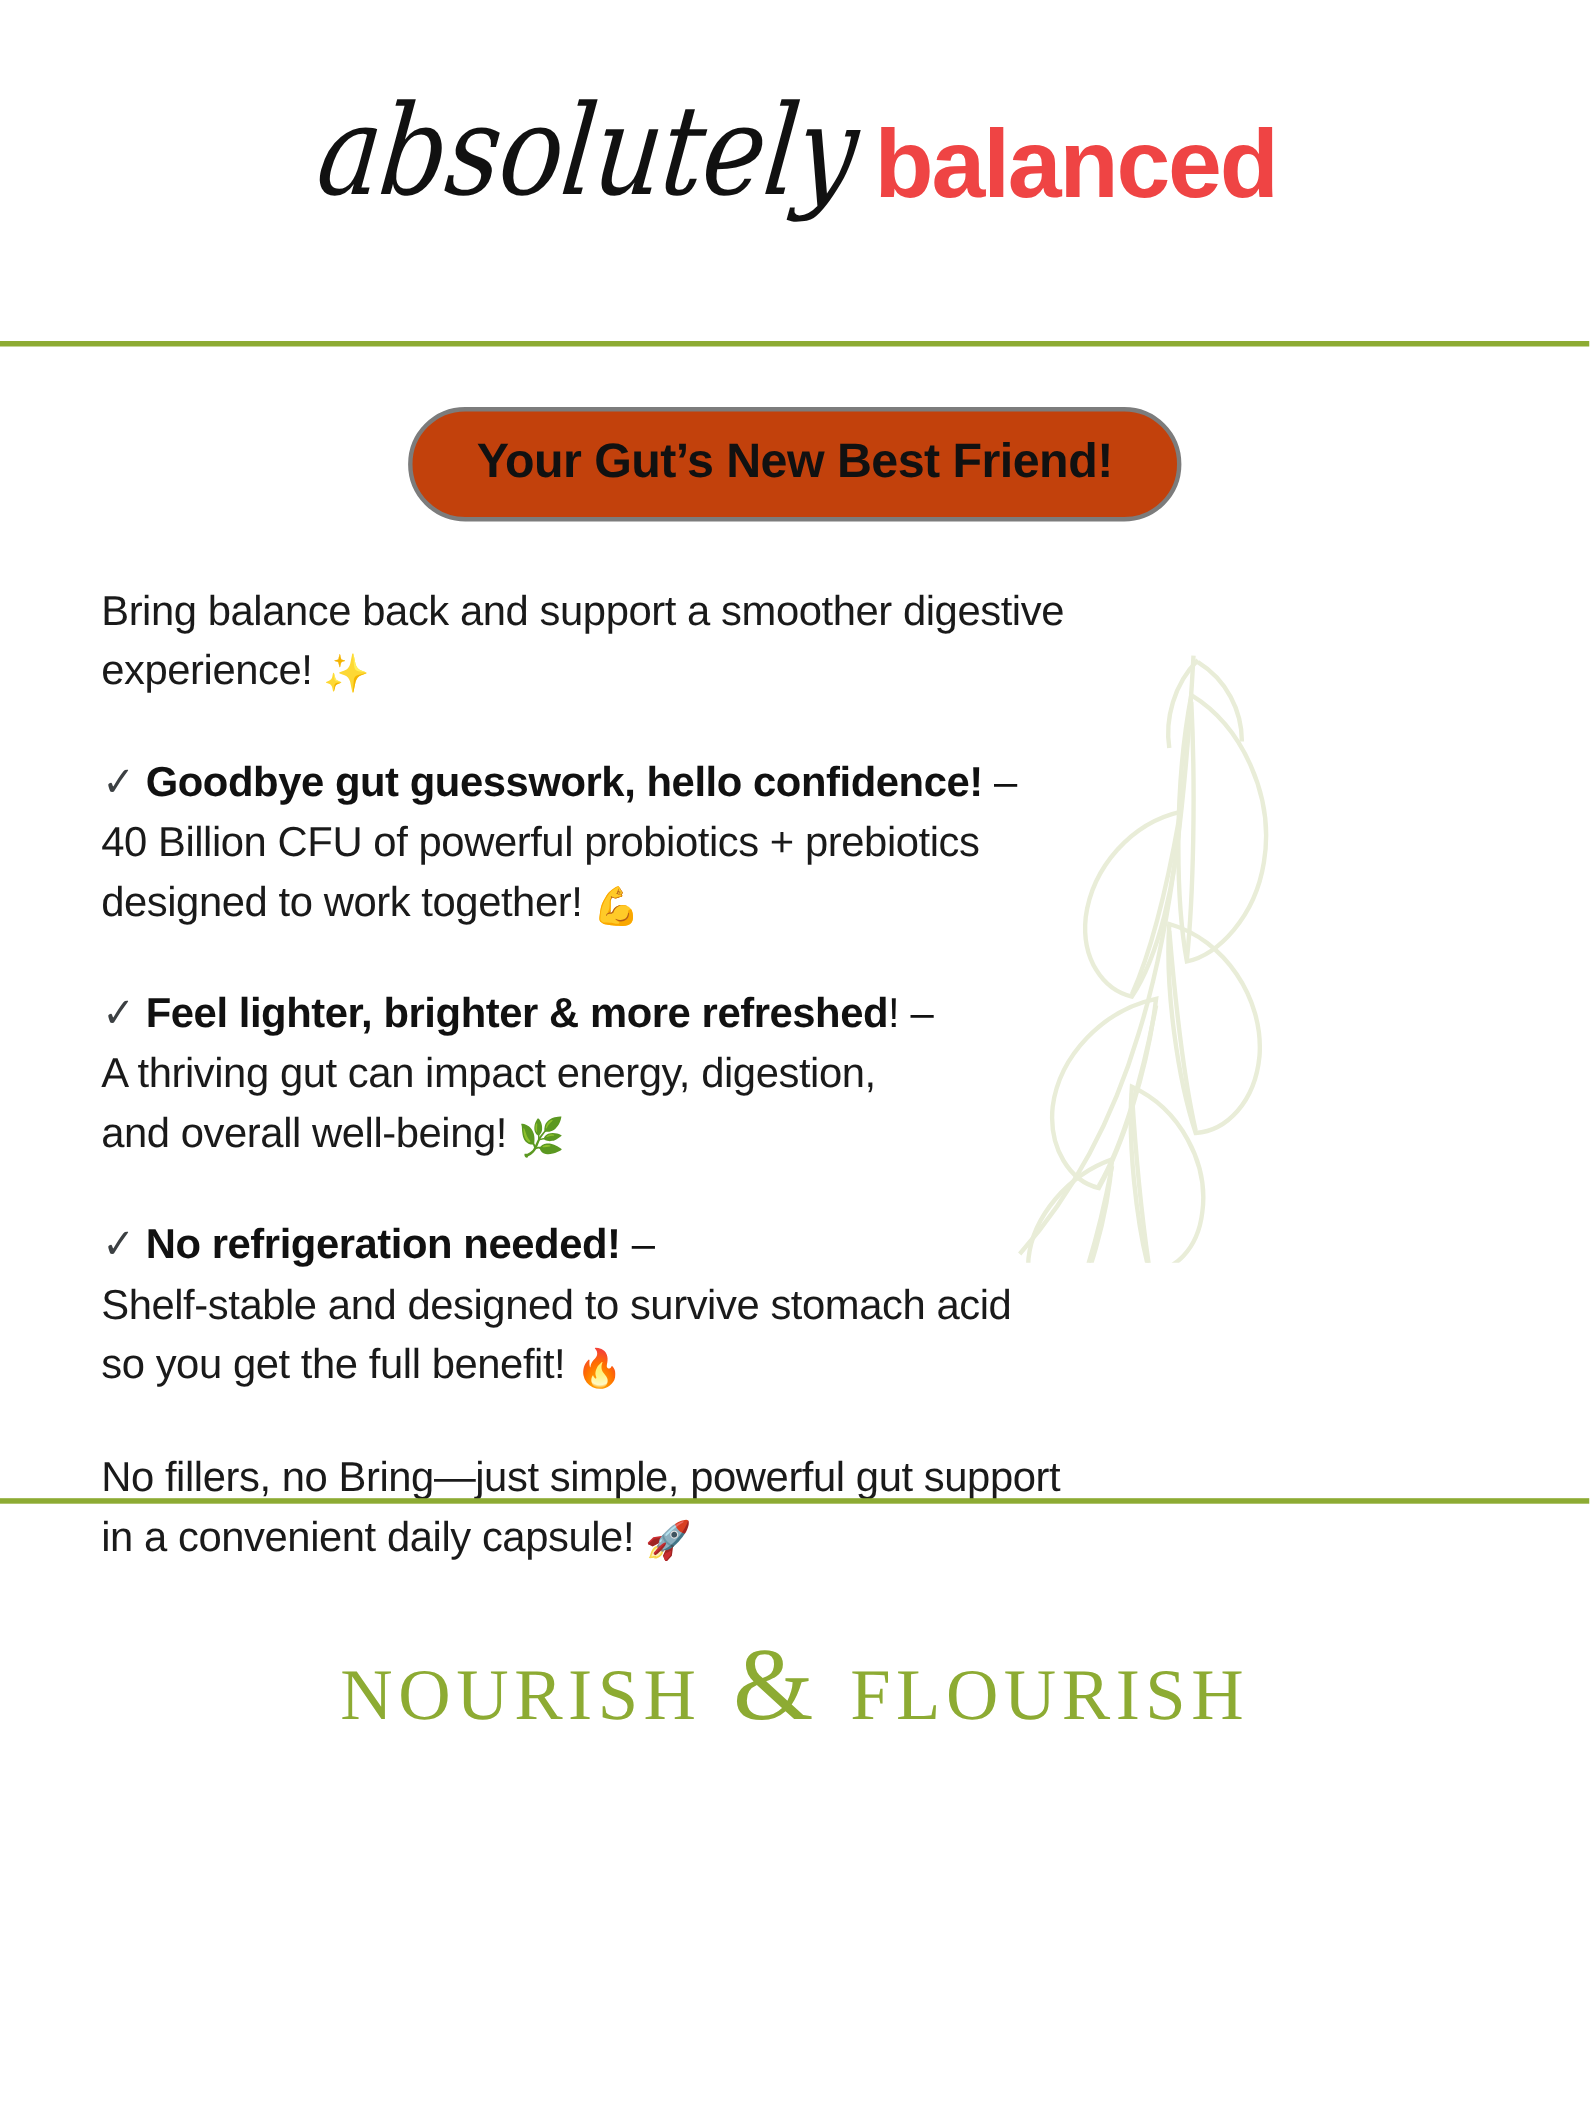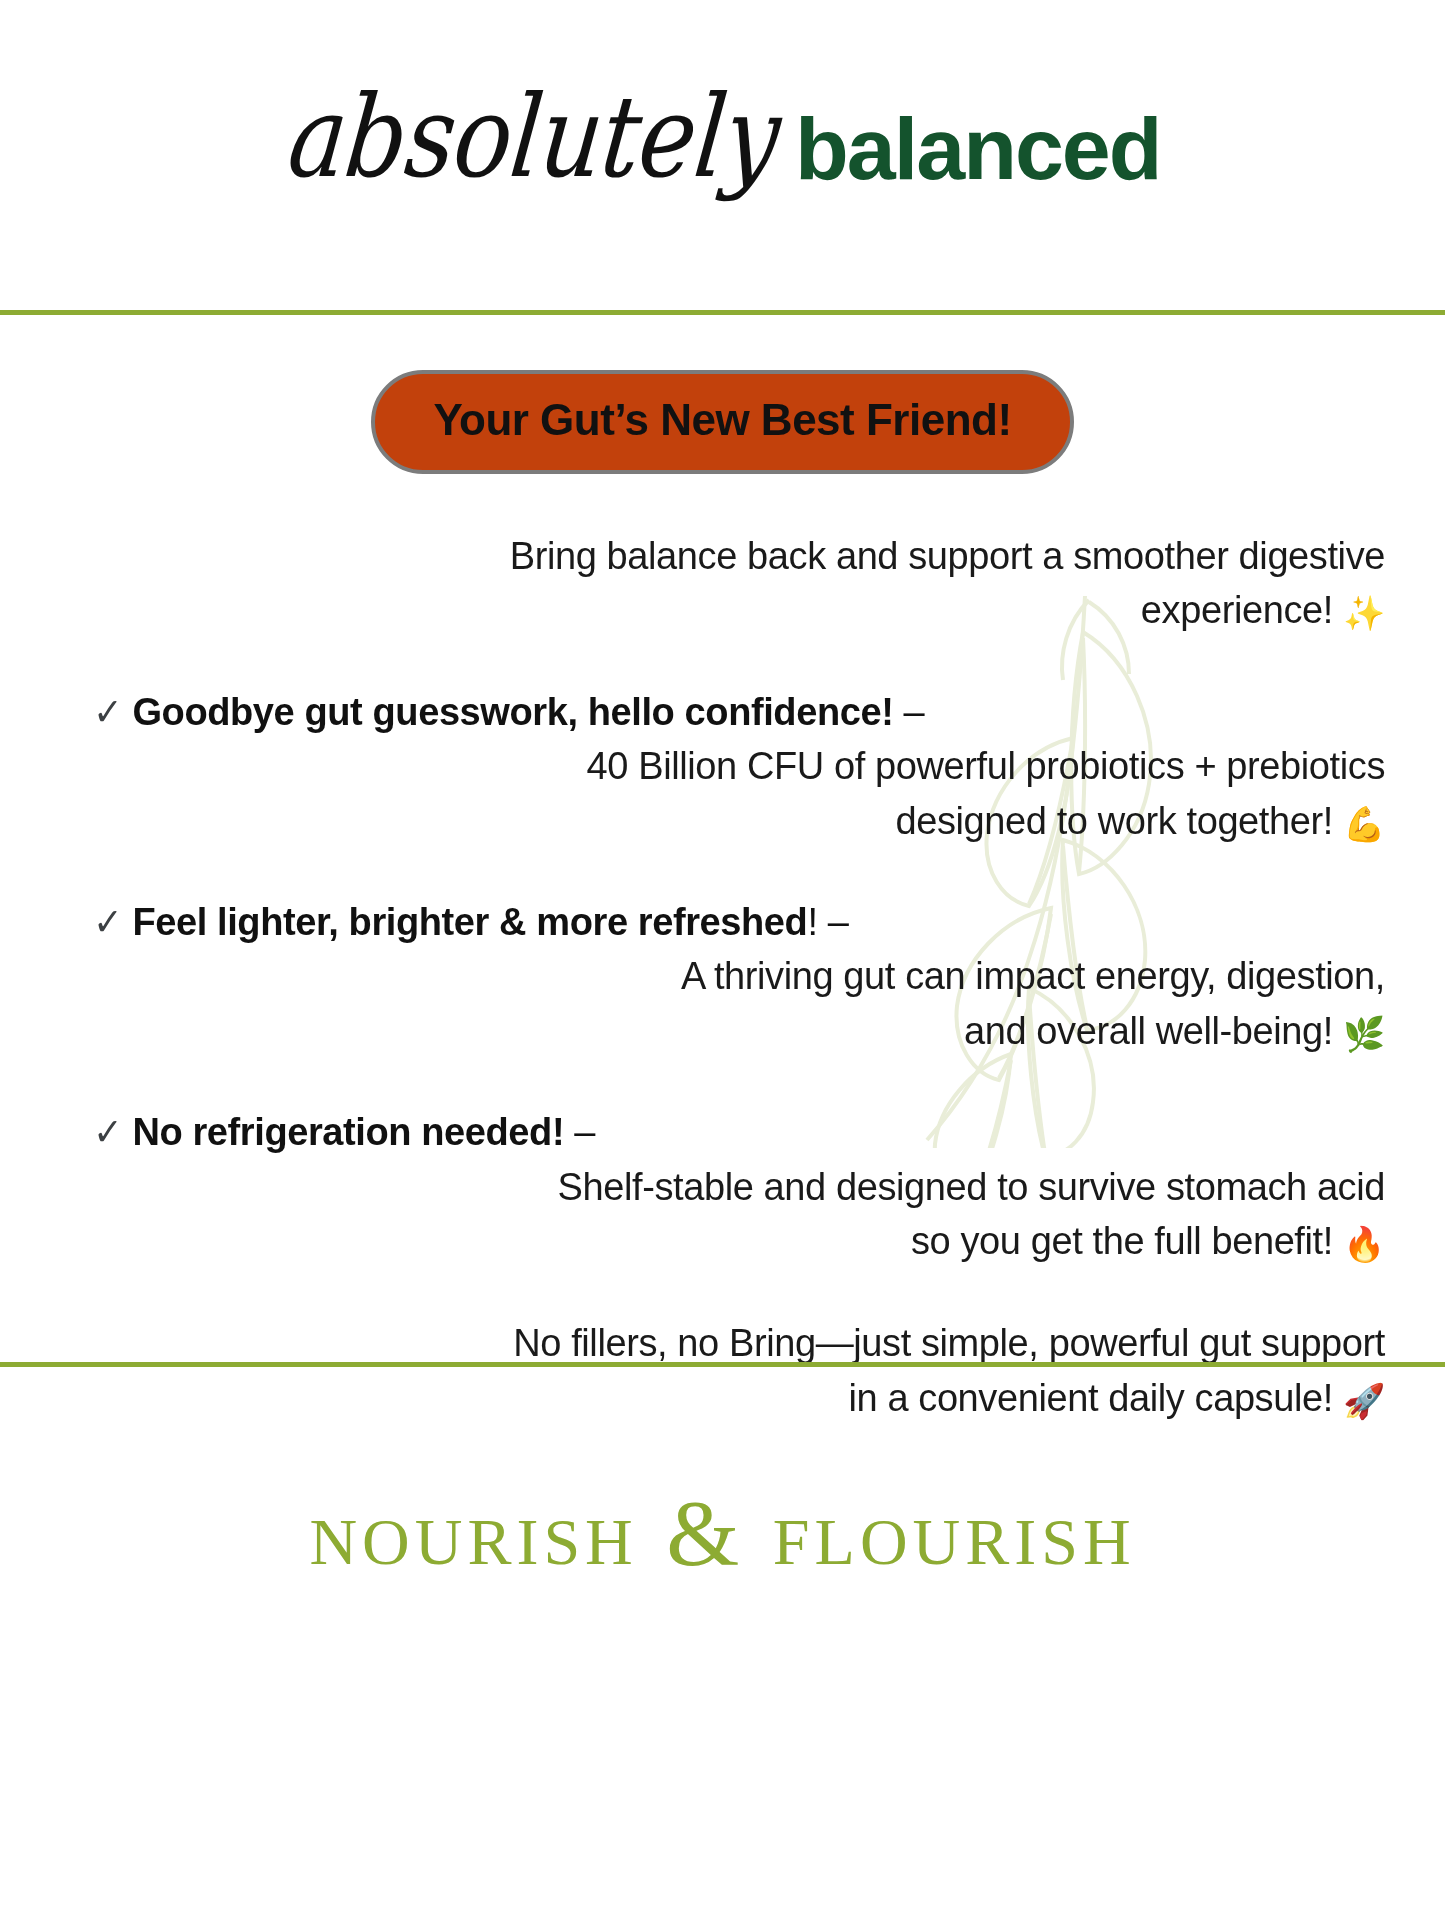--- a/index.html
+++ b/index.html
@@ -137,21 +137,20 @@
     font-weight: 400;
     color: #111111;
   }
   .bullet-body {
     font-size: 38px;
     line-height: 1.38;
     letter-spacing: -0.4px;
     font-weight: 400;
     color: #1a1a1a;
     margin-top: 2px;
-    text-align: right;
   }
   .emoji {
     font-family: "DejaVu Sans", sans-serif;
     font-size: 34px;
     line-height: 1;
     vertical-align: -2px;
   }
 
   
   .footer {
@@ -216,21 +215,21 @@
 
         <path d="M322 12 C300 34 292 66 296 92"></path>
         <path d="M322 14 C348 30 362 58 362 86"></path>
       </g>
     </svg>
   </div>
 
   <header class="header">
     <div class="header-inner">
       <span class="brand-script">absolutely</span>
-      <span class="brand-bold" style="color: #14532d;">balanced</span>
+      <span class="brand-bold" style="color: #ef4444;">balanced</span>
     </div>
   </header>
 
   <hr class="rule" style="background: rgb(141, 171, 51);">
 
   <div class="badge-wrap">
     <div class="badge" style="background: #c2410c; border-color: rgb(124, 124, 124);">Your Gut’s New Best Friend!</div>
   </div>
 
   <section class="bullets">

